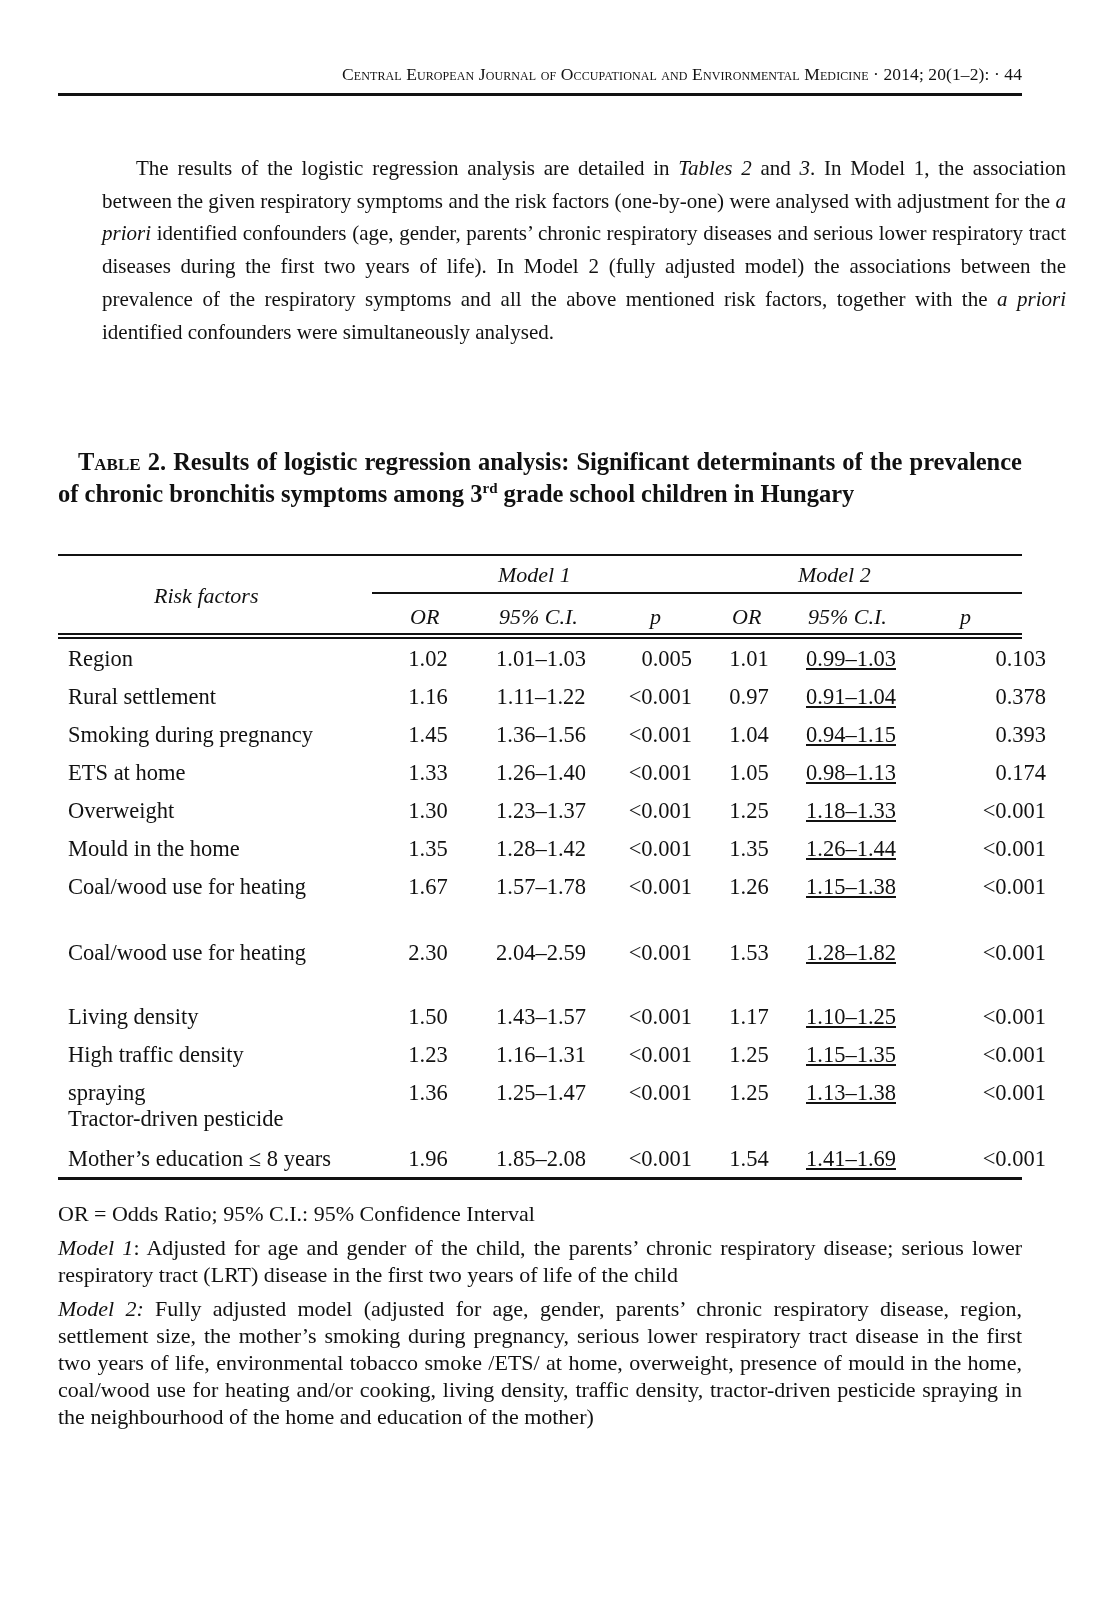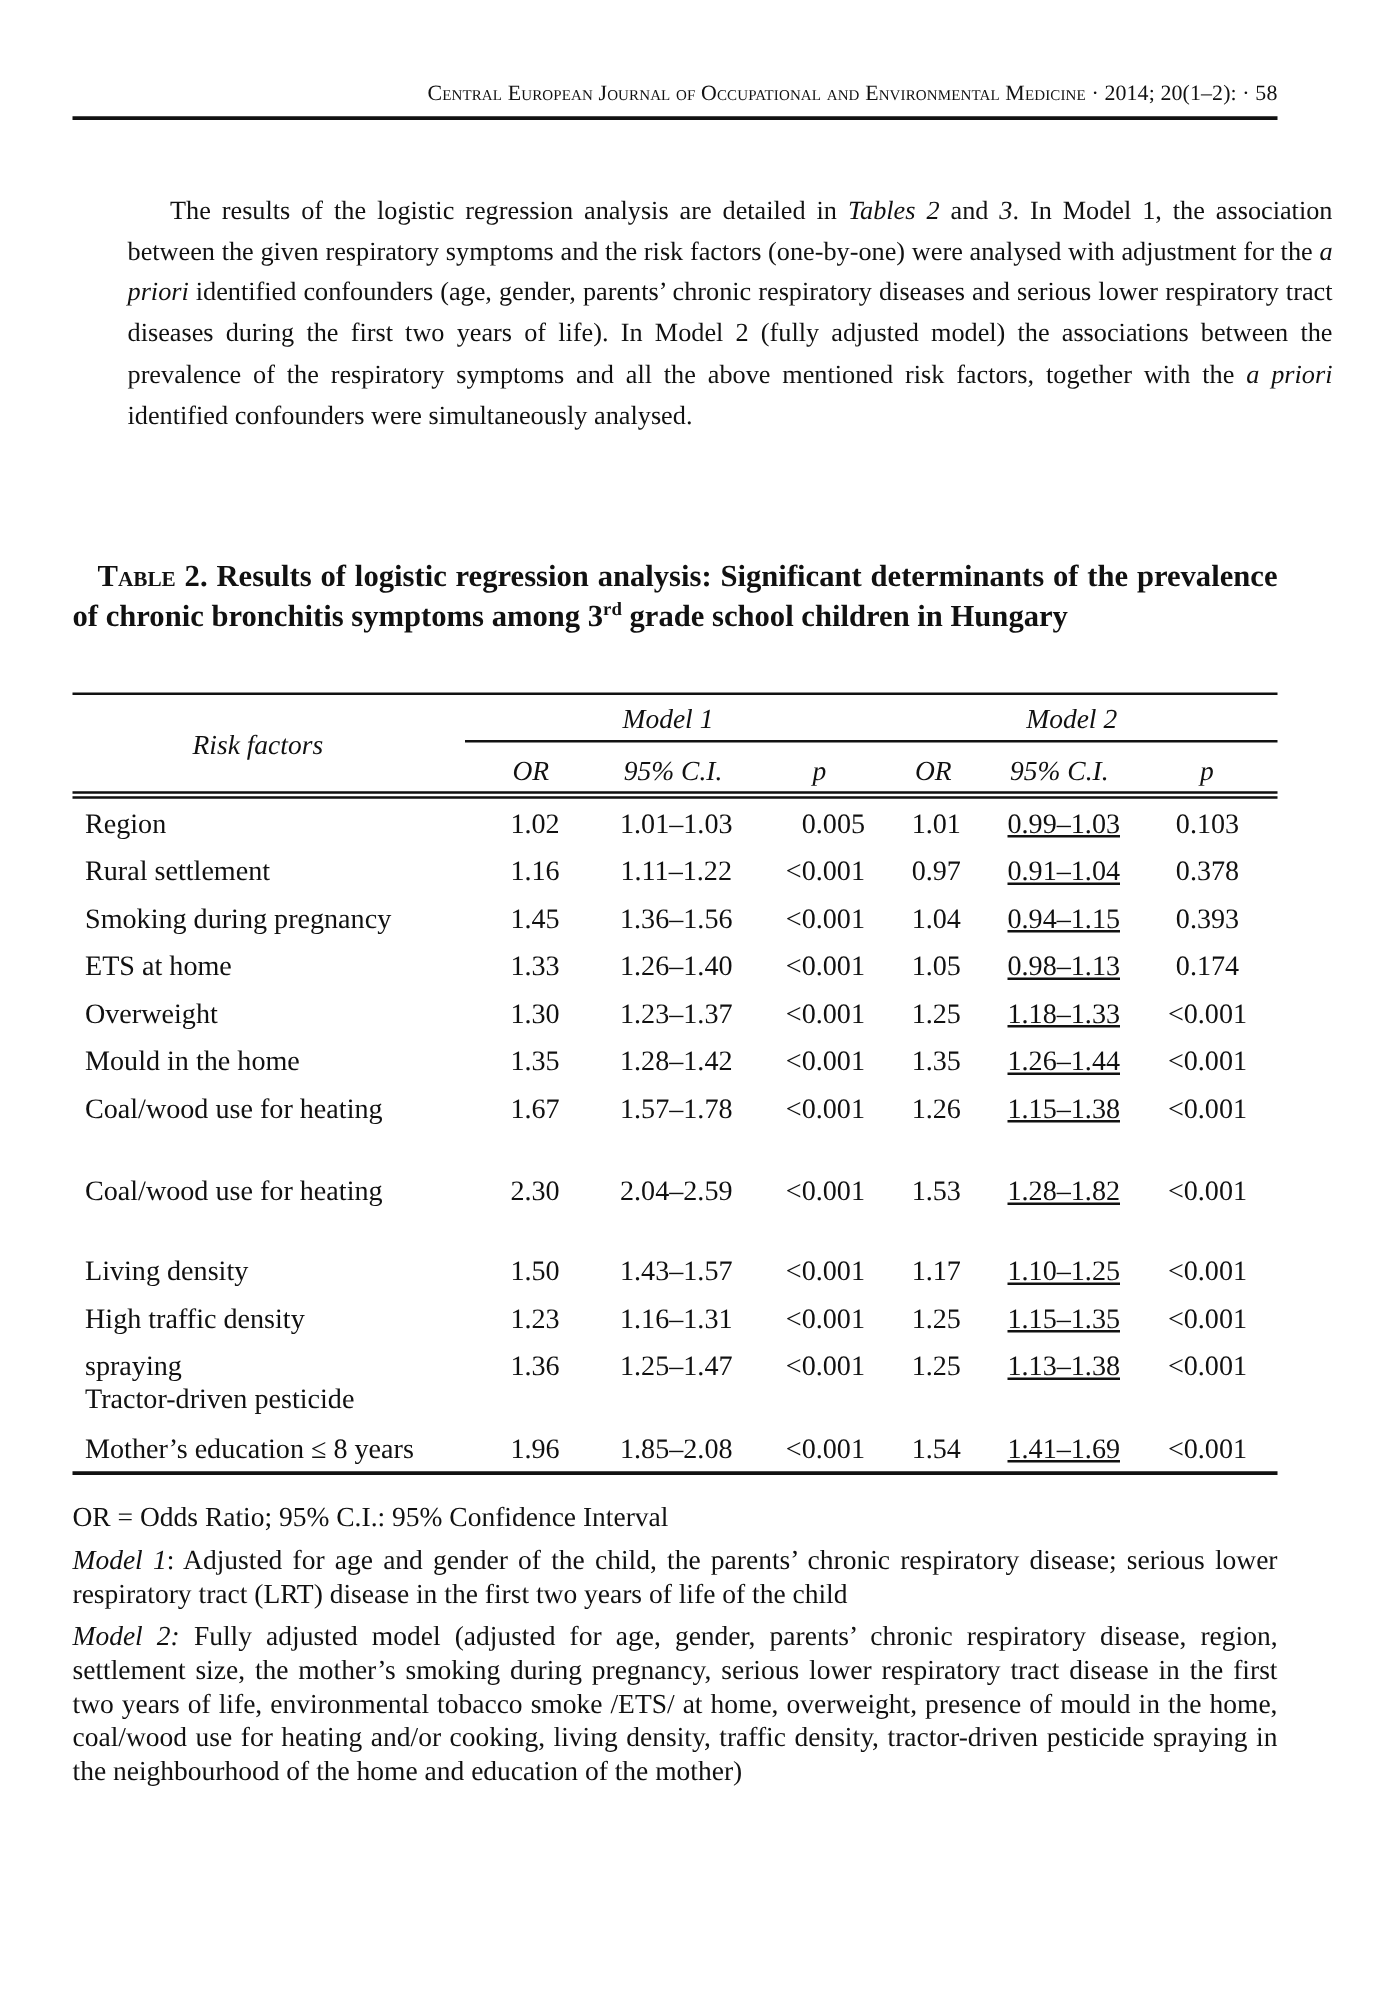--- a/index.html
+++ b/index.html
@@ -20,47 +20,47 @@
   .tbl-bot-rule { position: absolute; top: 1177px; left: 0; width: 964px; height: 3px; background: #111; }
   .th { position: absolute; font-style: italic; font-size: 22px; }
   .row { position: absolute; left: 0; width: 964px; font-size: 22.5px; line-height: 26px; }
   .row .cell { position: absolute; top: 0; }
   .c-name { left: 10px; width: 300px; }
   .c-or1 { left: 340px; width: 60px; text-align: center; }
   .c-ci1 { left: 428px; width: 110px; text-align: center; }
   .c-p1 { left: 556px; width: 78px; text-align: right; }
   .c-or2 { left: 662px; width: 58px; text-align: center; }
   .c-ci2 { left: 738px; width: 110px; text-align: center; text-decoration: underline; }
-  .c-p2 { left: 868px; width: 80px; text-align: center; }
+  .c-p2 { left: 908px; width: 80px; text-align: right; }
   .footnotes { position: absolute; top: 1200px; left: 0; width: 964px; font-size: 22px; line-height: 27px; text-align: justify; }
   .footnotes p { margin: 0 0 7px 0; }
   .footnotes em { font-style: italic; }
 </style>
 </head>
 <body>
 
 <div class="page">
   <div class="running-head">
     <span>Central European Journal of Occupational and Environmental Medicine</span>
-    <span class="num">· 2014; 20(1–2): · 58</span>
+    <span class="num">· 2014; 20(1–2): · 44</span>
   </div>
   <div class="head-rule"></div>
 
   <div class="body-text">
     <p><span>The results of the logistic regression analysis are detailed in </span><em>Tables 2</em><span> and </span><em>3</em><span>. In Model 1, the association between the given respiratory symptoms and the risk factors (one-by-one) were analysed with adjustment for the </span><em>a priori</em><span> identified confounders (age, gender, parents’ chronic respiratory diseases and serious lower respiratory tract diseases during the first two years of life). In Model 2 (fully adjusted model) the associations between the prevalence of the respiratory symptoms and all the above mentioned risk factors, together with the </span><em>a priori</em><span> identified confounders were simultaneously analysed.</span></p>
   </div>
 
   <div class="table-caption">
     <span class="sc">Table 2.</span><span> Results of logistic regression analysis: Significant determinants of the prevalence of chronic bronchitis symptoms among 3</span><sup>rd</sup><span> grade school children in Hungary</span>
   </div>
 
   <div class="tbl-top-rule"></div>
   <div class="th" style="left:96px; top:583px;">Risk factors</div>
   <div class="th" style="left:440px; top:562px;">Model 1</div>
-  <div class="th" style="left:763px; top:562px;">Model 2</div>
+  <div class="th" style="left:740px; top:562px;">Model 2</div>
   <div class="tbl-mid-rule"></div>
   <div class="th" style="left:352px; top:604px;">OR</div>
   <div class="th" style="left:441px; top:604px;">95% C.I.</div>
   <div class="th" style="left:592px; top:604px;">p</div>
   <div class="th" style="left:674px; top:604px;">OR</div>
   <div class="th" style="left:750px; top:604px;">95% C.I.</div>
   <div class="th" style="left:902px; top:604px;">p</div>
   <div class="tbl-dbl-rule1"></div>
   <div class="tbl-dbl-rule2"></div>
 

